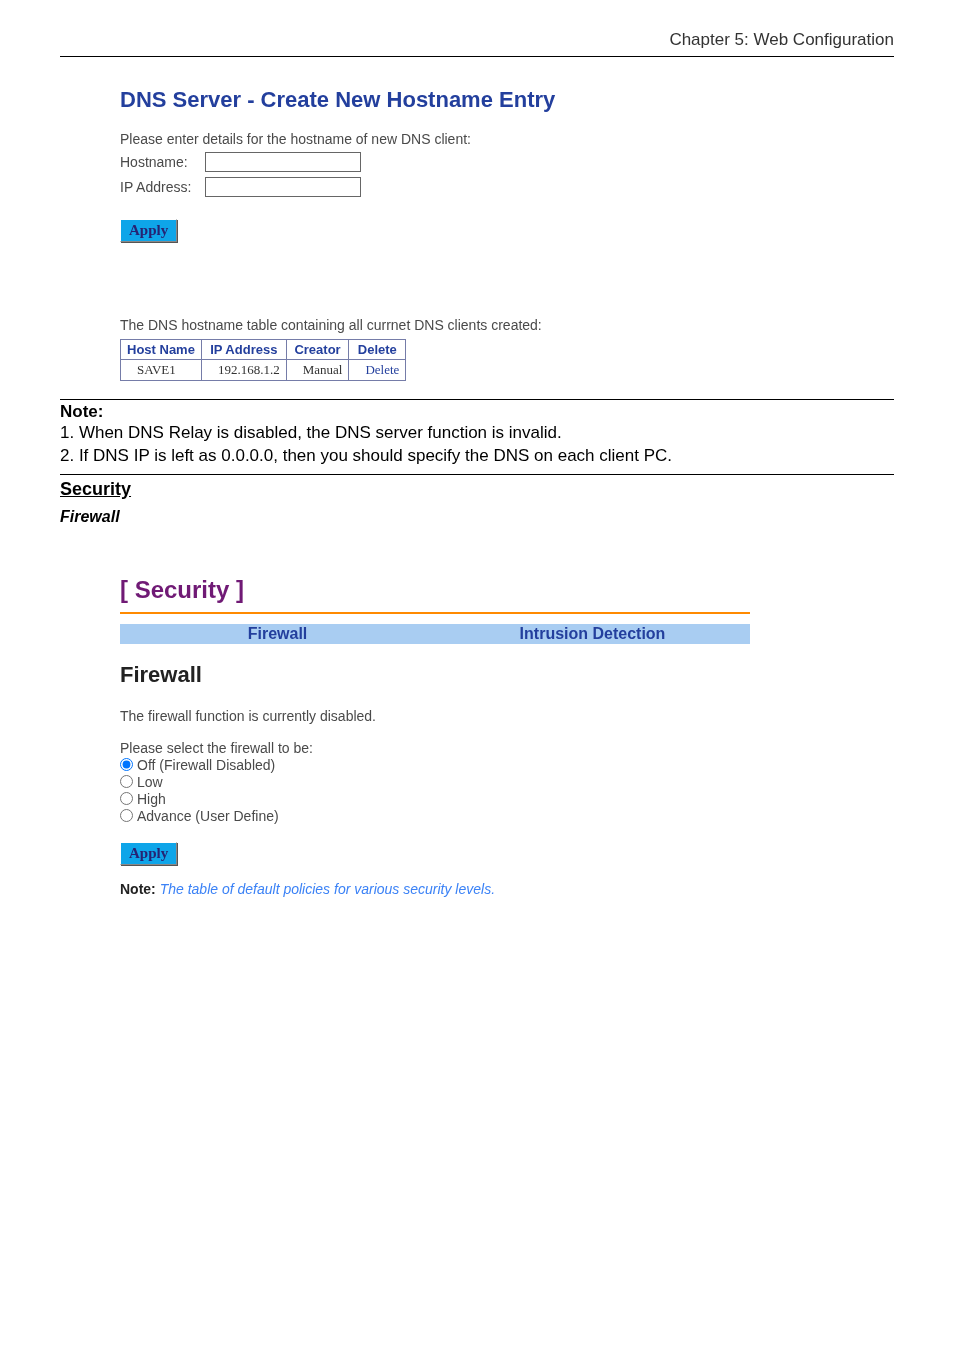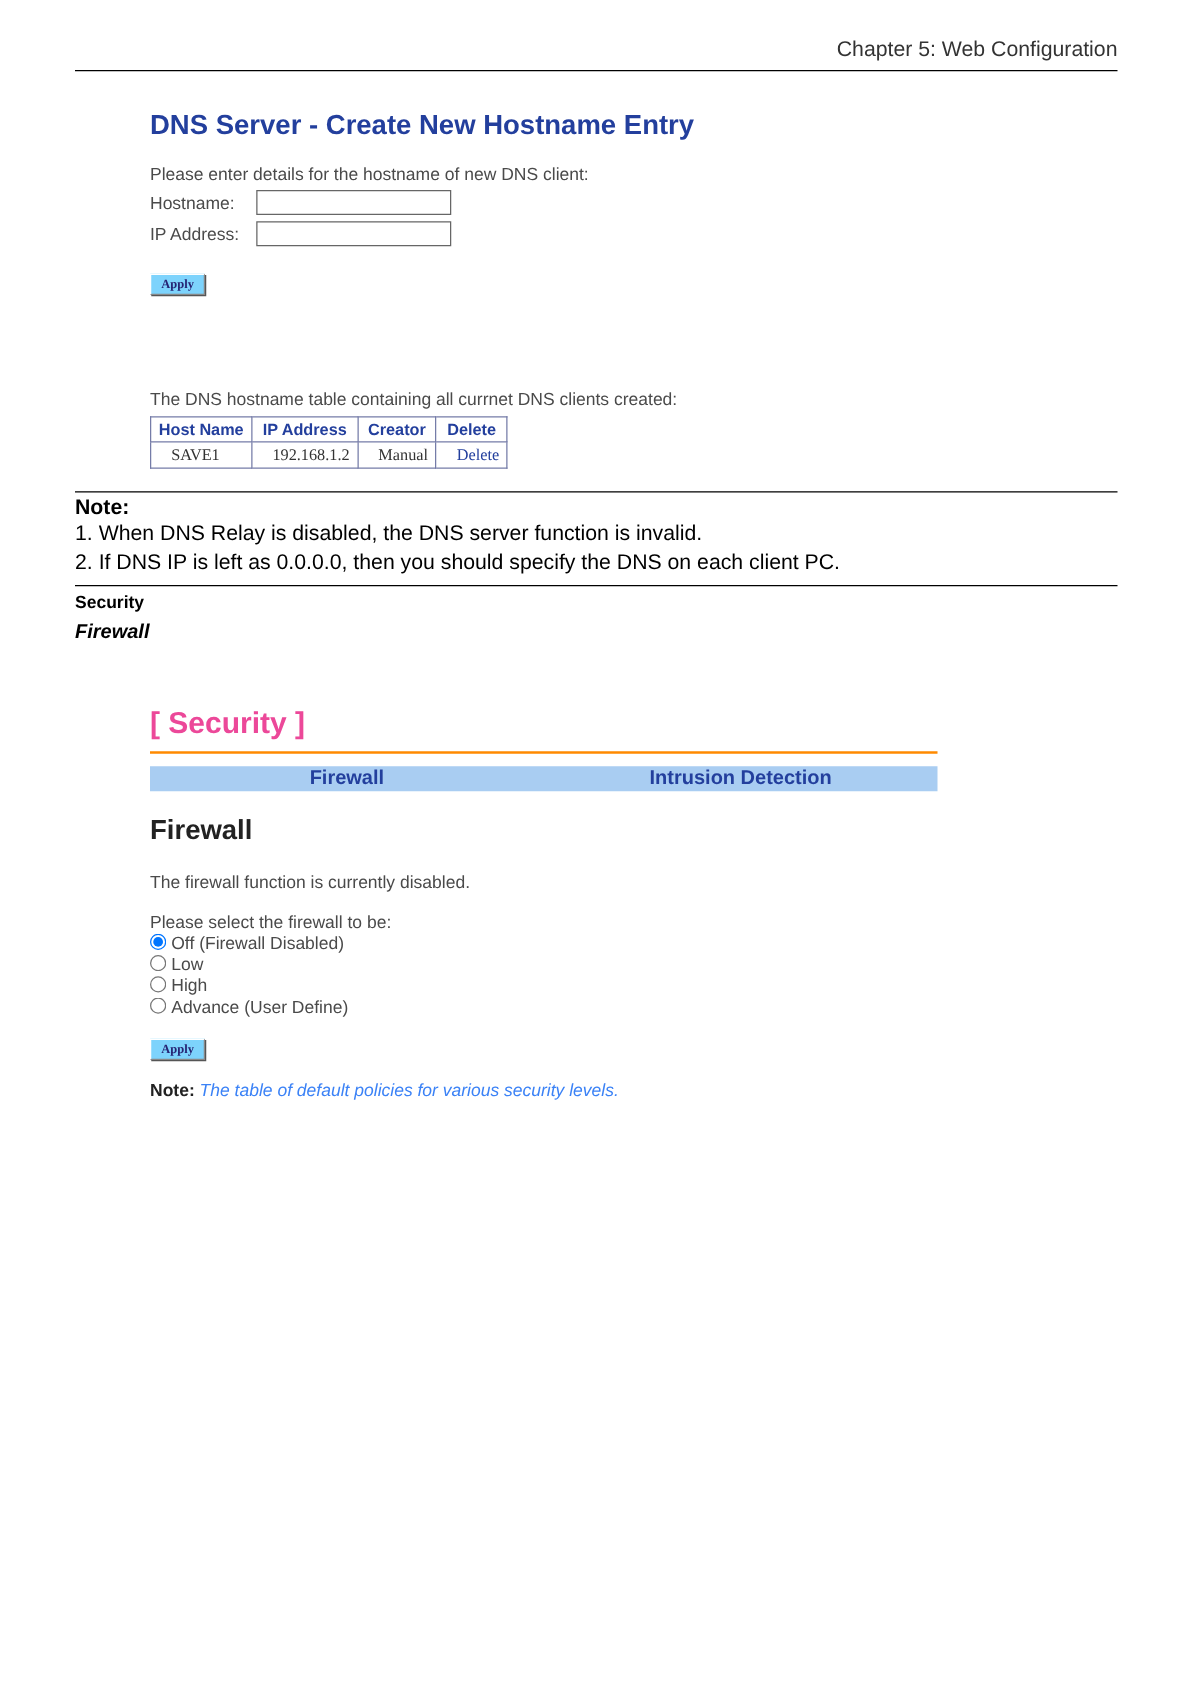--- a/index.html
+++ b/index.html
@@ -51,28 +51,28 @@
   }
   .form-input {
     width: 150px;
     height: 18px;
     border: 1px solid #666;
     font-size: 13px;
     padding: 0 2px;
   }
   .apply-btn {
     margin-top: 22px;
-    background: #7dd3fc;
+    background: #0ea5e9;
     border: 1px solid #888;
     border-top-color: #fff;
     border-left-color: #fff;
     box-shadow: 1px 1px 0 #555;
     font-family: "Times New Roman", serif;
     font-weight: bold;
-    font-size: 10px;
+    font-size: 15px;
     padding: 2px 8px;
     cursor: pointer;
     color: #262373;
   }
   .hostname-table {
     border-collapse: collapse;
     margin-top: 6px;
   }
   .hostname-table th, .hostname-table td {
     border: 1px solid #757ca8;
@@ -109,32 +109,33 @@
     font-size: 17px;
     line-height: 1.35;
   }
   .doc-rule2 {
     border: none;
     border-top: 1px solid #000;
     margin: 6px 0 4px 0;
   }
   .doc-section-heading {
     font-weight: bold;
-    font-size: 14px;
+    font-size: 18px;
     margin-top: 4px;
+    text-decoration: underline;
   }
   .doc-subheading {
     font-weight: bold;
     font-style: italic;
     font-size: 16px;
     margin-top: 8px;
   }
   
   .sec-title {
-    color: #ec4899;
+    color: #701a75;
     font-size: 24px;
     font-weight: bold;
     font-family: Arial, sans-serif;
     margin-top: 50px;
   }
   .sec-hr-yellow {
     border: none;
     border-top: 2px solid #ff8a00;
     margin: 8px 0 0 0;
   }

